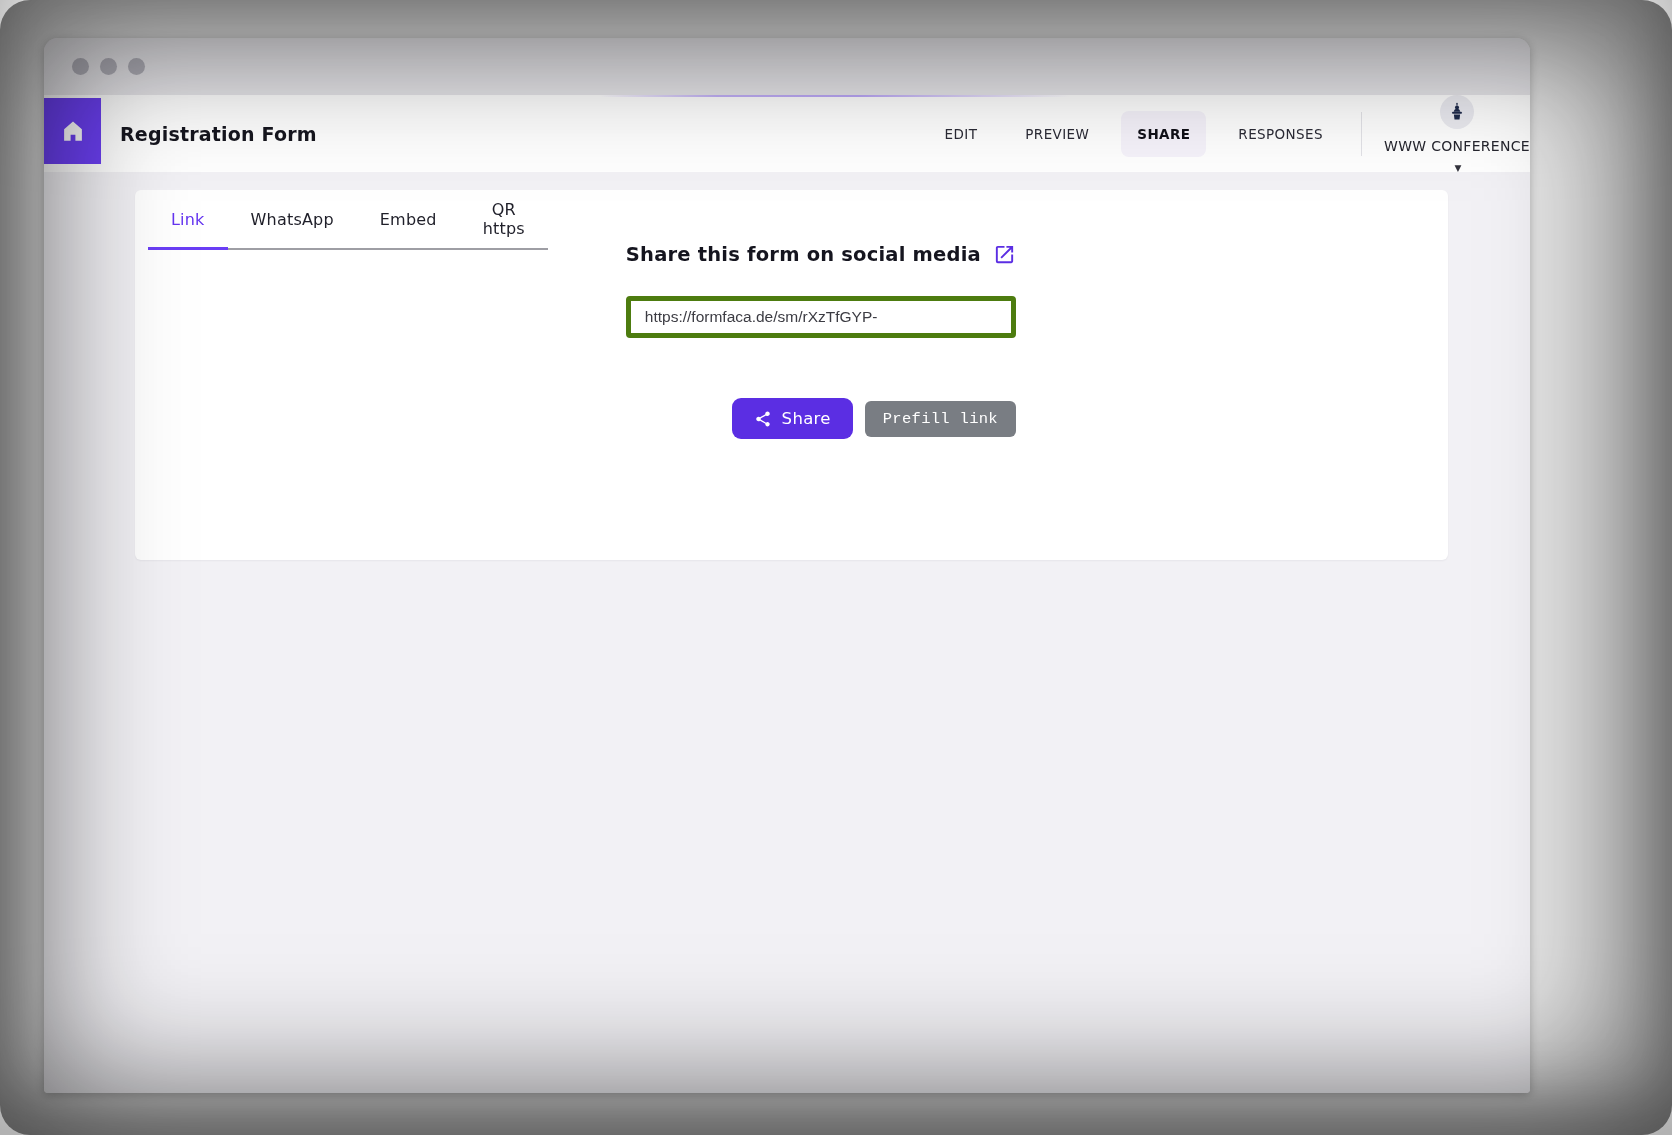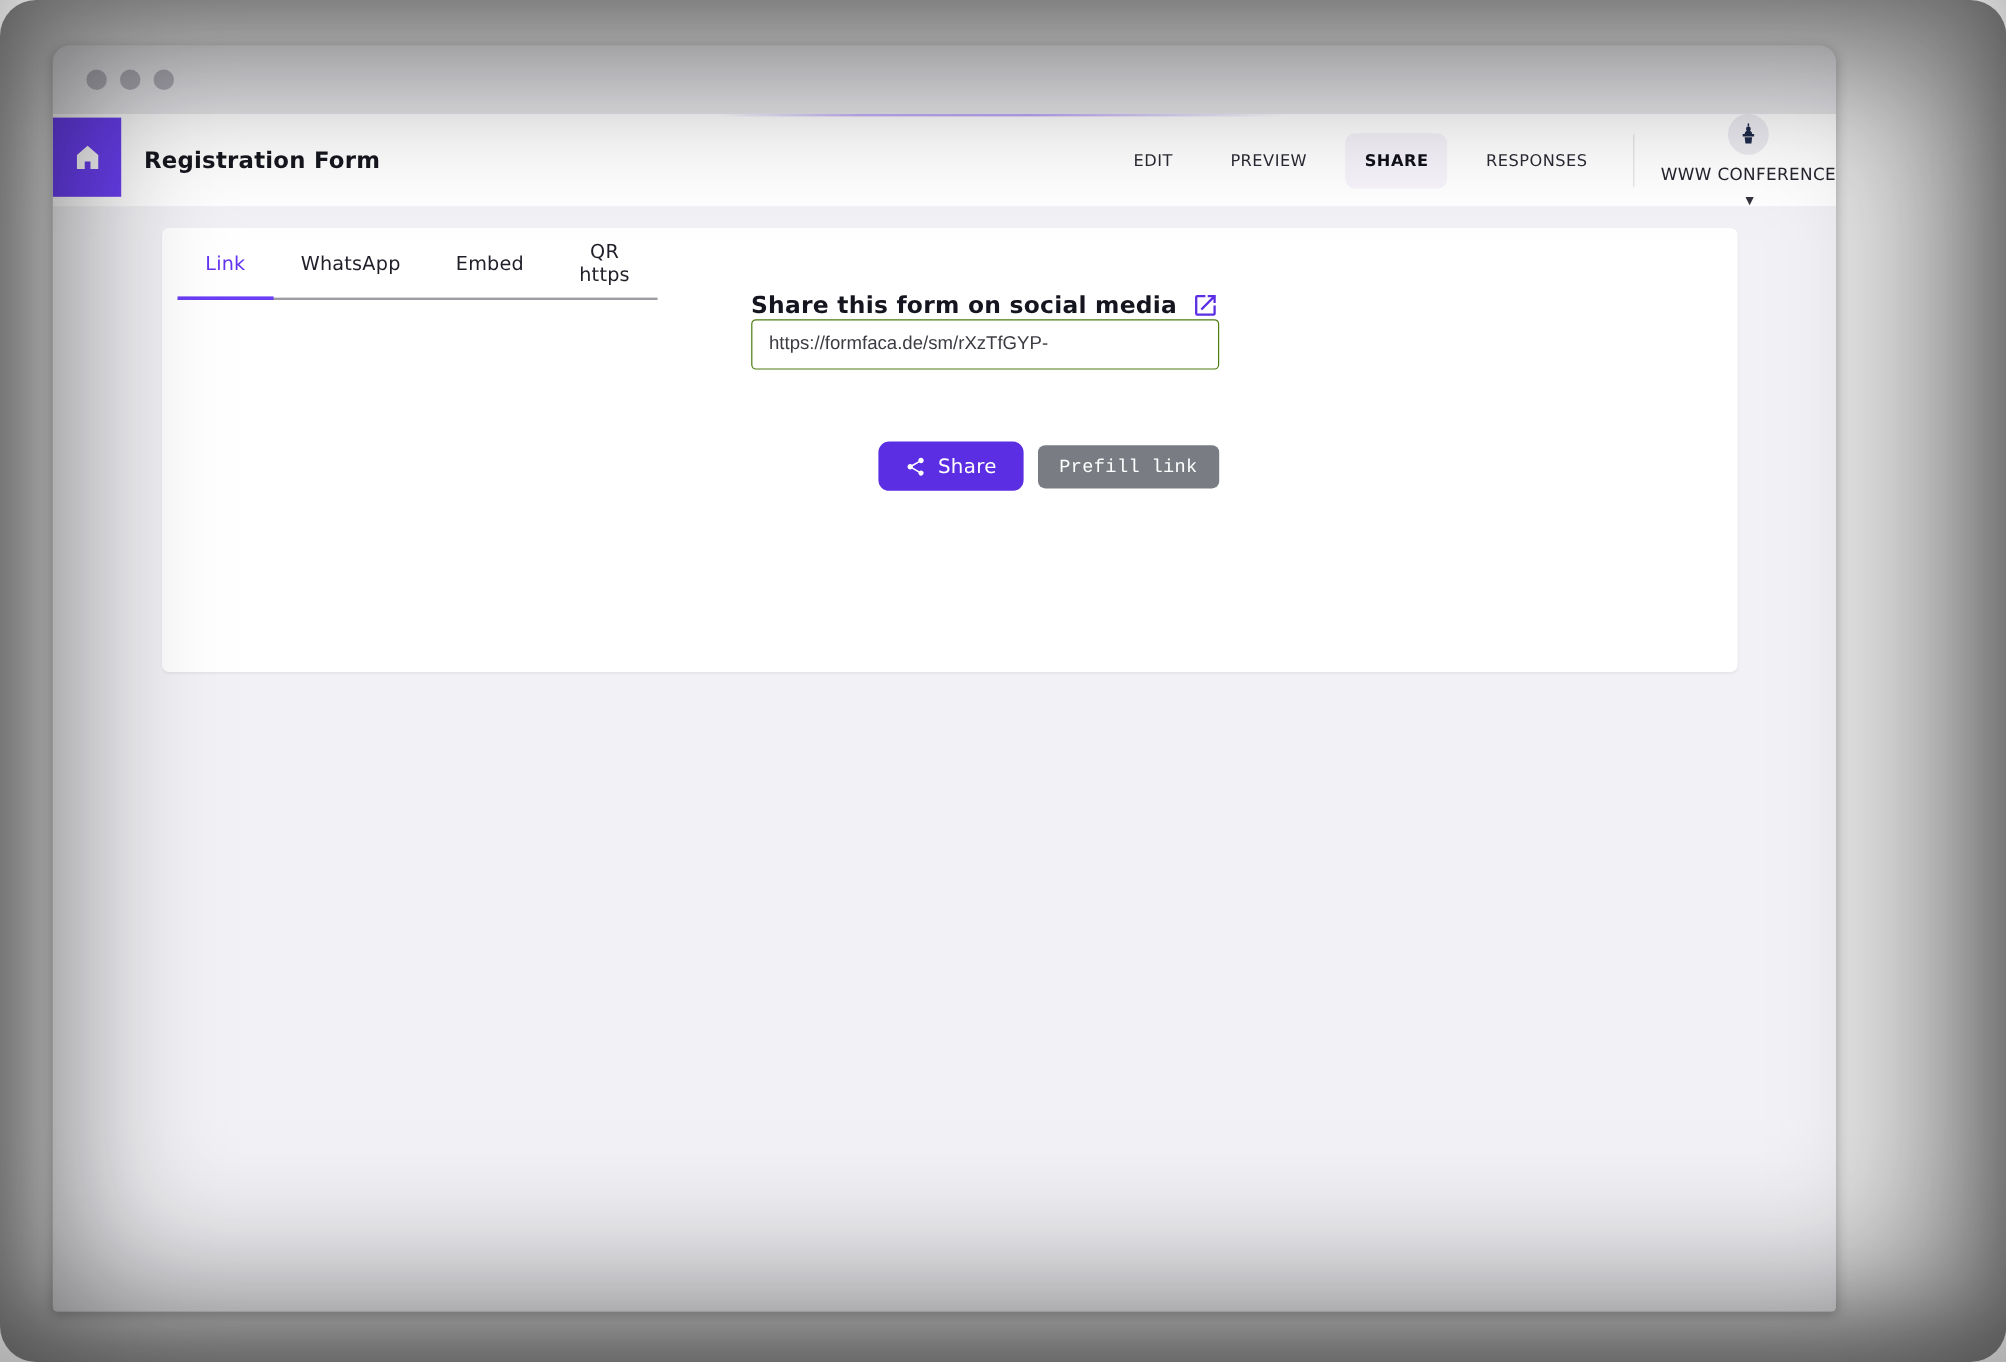--- a/index.html
+++ b/index.html
@@ -112,22 +112,22 @@
 
   .card-body { padding: 53px 66px 0 56px; }
   .share-heading-row { display: flex; align-items: flex-end; gap: 12px; }
   .share-heading {
     font-size: 19.5px; font-weight: bold; color: #15151f; letter-spacing: 0.2px;
   }
   .ext-link { background: none; border: none; cursor: pointer; display: flex; }
   .ext-link svg { width: 23px; height: 23px; }
 
   .url-input {
-    width: 100%; height: 42px;
-    border: 1px solid #4d7c0f; border-radius: 4px; background: #fff;
+    margin-top: 30px; width: 100%; height: 42px;
+    border: 5px solid #4d7c0f; border-radius: 4px; background: #fff;
     padding: 0 14px; font-family: "Liberation Sans", sans-serif;
     font-size: 15.5px; color: #3c3c43; outline: none;
   }
 
   .btn-row {
     margin-top: 60px; display: flex; justify-content: flex-end;
     align-items: center; gap: 12px;
   }
   .share-btn {
     display: flex; align-items: center; gap: 10px;

